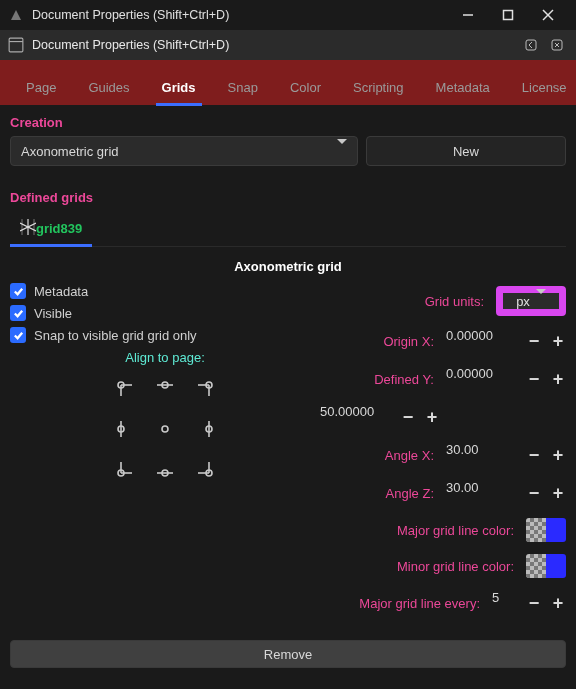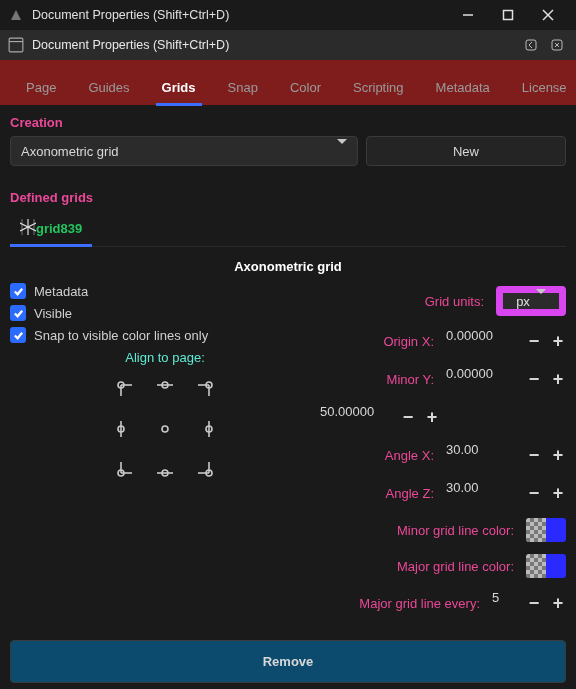--- a/index.html
+++ b/index.html
@@ -154,27 +154,26 @@
       linear-gradient(45deg,transparent 75%,#777 75%),
       linear-gradient(-45deg,transparent 75%,#777 75%);
     background-size:8px 8px;
     background-position:0 0,0 4px,4px -4px,-4px 0;
     background-color:#bbb;
   }
   .swatch-solid { width:50%; height:100%; }
 
   .remove-btn {
     margin: 8px 10px 10px 10px;
-    height: 43px;
-    background:#0c4a6e;
+    height: 28px;
+    background:#404040;
     border:1px solid #3a3a3a;
     border-radius:4px;
     display:flex; align-items:center; justify-content:center;
     color:#d8d8d8;
-    font-weight:bold;
   }
 
   .caret-down { width:0;height:0;border-left:5px solid transparent;border-right:5px solid transparent;border-top:5px solid #c8c8c8;}
 </style>
 </head>
 <body>
 
 <div class="os-titlebar">
   <span class="app-icon">
     <svg viewBox="0 0 16 16" width="16" height="16">
@@ -280,21 +279,21 @@
             </svg>
           </span>
         <span>Visible</span>
       </div>
       <div class="check-row">
         <span class="chk">
             <svg viewBox="0 0 12 12">
               <polyline points="2,6 5,9 10,3"></polyline>
             </svg>
           </span>
-        <span>Snap to visible color lines only</span>
+        <span>Snap to visible grid grid only</span>
       </div>
       <div class="align-label">Align to page:</div>
       <div class="align-grid">
         <div class="align-cell">
             <svg viewBox="0 0 18 18">
               <circle cx="5" cy="5" r="3"></circle>
               <line x1="5" y1="5" x2="5" y2="16"></line>
               <line x1="5" y1="5" x2="16" y2="5"></line>
             </svg>
           </div>
@@ -361,21 +360,21 @@
       </div>
 
       <div class="prop-row">
         <span class="plabel">Origin X:</span>
         <span class="num-input">0.00000</span>
         <span class="spin minus">−</span>
         <span class="spin plus">+</span>
       </div>
 
       <div class="prop-row">
-        <span class="plabel">Minor Y:</span>
+        <span class="plabel">Defined Y:</span>
         <span class="num-input">0.00000</span>
         <span class="spin minus">−</span>
         <span class="spin plus">+</span>
       </div>
 
       <div class="prop-row">
         <span class="num-input">50.00000</span>
         <span class="spin minus">−</span>
         <span class="spin plus">+</span>
       </div>
@@ -385,39 +384,39 @@
         <span class="num-input">30.00</span>
         <span class="spin minus">−</span>
         <span class="spin plus">+</span>
       </div>
 
       <div class="prop-row">
         <span class="plabel">Angle Z:</span>
         <span class="num-input">30.00</span>
         <span class="spin minus">−</span>
         <span class="spin plus">+</span>
+      </div>
+
+      <div class="prop-row">
+        <span class="plabel">Major grid line color:</span>
+        <div class="color-swatch">
+          <div class="swatch-checker"></div>
+          <div class="swatch-solid" style="background:#2a2aff"></div>
+        </div>
       </div>
 
       <div class="prop-row">
         <span class="plabel">Minor grid line color:</span>
         <div class="color-swatch">
           <div class="swatch-checker"></div>
           <div class="swatch-solid" style="background:#2a2aff"></div>
         </div>
       </div>
 
       <div class="prop-row">
-        <span class="plabel">Major grid line color:</span>
-        <div class="color-swatch">
-          <div class="swatch-checker"></div>
-          <div class="swatch-solid" style="background:#2a2aff"></div>
-        </div>
-      </div>
-
-      <div class="prop-row">
         <span class="plabel">Major grid line every:</span>
         <span class="num-input" style="width:24px">5</span>
         <span class="spin minus">−</span>
         <span class="spin plus">+</span>
       </div>
     </div>
   </div>
 </div>
 
 <div class="remove-btn">Remove</div>

